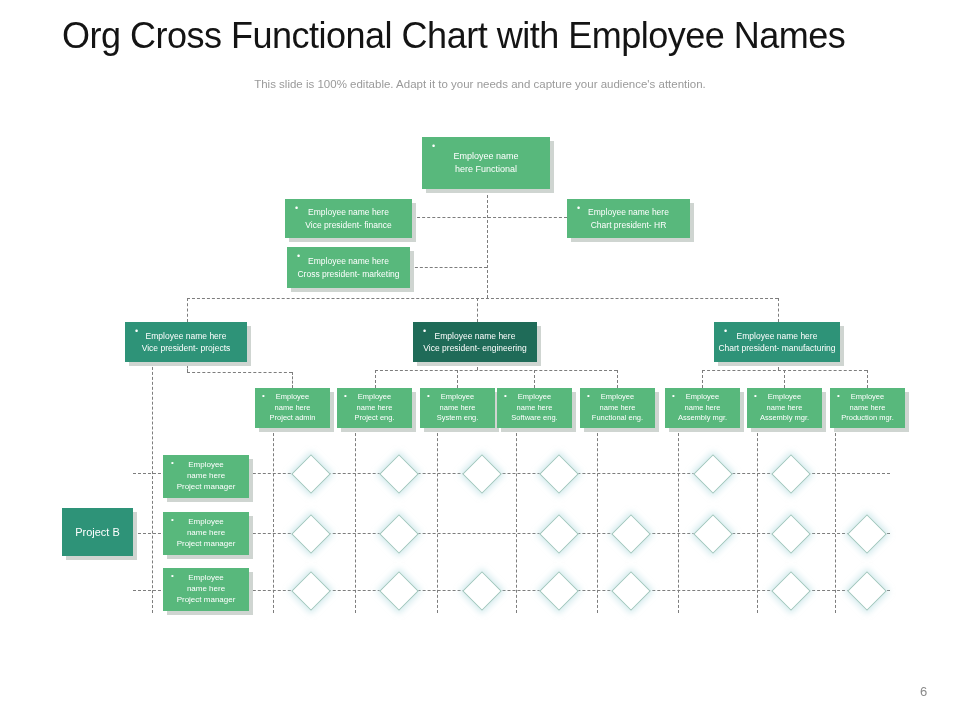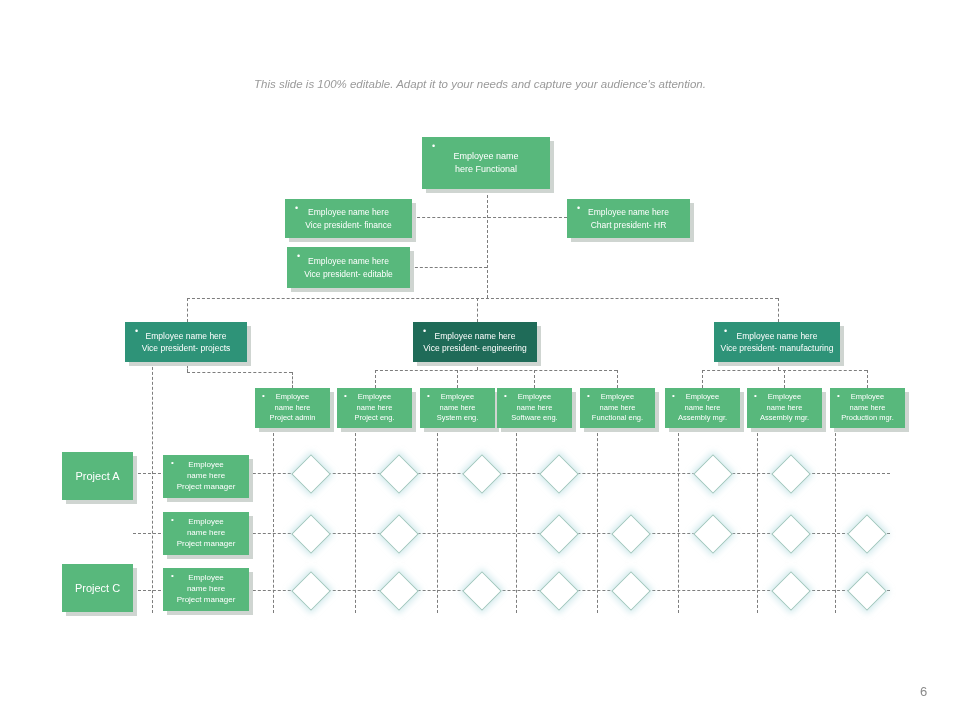--- a/index.html
+++ b/index.html
@@ -1,20 +1,20 @@
 <!DOCTYPE html>
 <html><head>
 <meta charset="utf-8">
 <style>
   html,body{margin:0;padding:0;background:#fff;}
   .slide{position:relative;width:960px;height:720px;background:#ffffff;overflow:hidden;
          font-family:"Liberation Sans", sans-serif;}
   .title{position:absolute;left:62px;top:15px;font-size:36px;font-weight:400;color:#141414;
          letter-spacing:-0.5px;white-space:nowrap;}
-  .subtitle{position:absolute;left:0;top:78px;width:100%;text-align:center;font-style:italic;
+  .subtitle{position:absolute;left:0;top:78px;width:100%;text-align:center;
          font-size:11.5px;color:#9a9a9a;}
   .pagenum{position:absolute;left:920px;top:684px;font-size:13px;color:#8a8a8a;}
 
   
   .box{position:absolute;color:#fff;display:flex;flex-direction:column;justify-content:center;
        align-items:center;text-align:center;box-shadow:4px 4px 0 #cfd5d1;z-index:3;box-sizing:border-box;}
   .light{background:#58b87c;}
   .medium{background:#2e9378;}
   .dark{background:#1f6b58;}
   .bullet{position:absolute;left:10px;top:5px;font-size:9px;line-height:1;}
@@ -74,20 +74,21 @@
   
   .diamond{position:absolute;width:26px;height:26px;background:#ffffff;
            border:1px solid #9fc6bc;transform:rotate(45deg);z-index:4;
            box-shadow:0 0 6px 2px rgba(173,216,222,0.55);}
 </style>
 </head>
 <body>
 
 <div class="slide">
 
+  <div class="title">Org Cross Functional Chart with Employee Names</div>
   <div class="subtitle">This slide is 100% editable. Adapt it to your needs and capture your audience's attention.</div>
 
   <div class="vline c-president-stem"></div>
   <div class="hline c-fin-hr"></div>
   <div class="hline c-marketing"></div>
   <div class="hline c-tier2-bar"></div>
   <div class="vline c-drop-projects"></div>
   <div class="vline c-drop-eng"></div>
   <div class="vline c-drop-mfg"></div>
   <div class="vline c-projelbow-v1"></div>
@@ -133,39 +134,39 @@
 
   <div class="box light vp vp-hr">
     <span class="bullet">•</span>
     <div class="ln">Employee  name here</div>
     <div class="ln">Chart president- HR</div>
   </div>
 
   <div class="box light vp vp-marketing">
     <span class="bullet">•</span>
     <div class="ln">Employee name here</div>
-    <div class="ln">Vice president- editable</div>
+    <div class="ln">Cross president- marketing</div>
   </div>
 
   <div class="box medium vp vp-projects">
     <span class="bullet">•</span>
     <div class="ln">Employee name here</div>
     <div class="ln">Vice president- projects</div>
   </div>
 
   <div class="box dark vp vp-engineering">
     <span class="bullet">•</span>
     <div class="ln">Employee name here</div>
     <div class="ln">Vice president- engineering</div>
   </div>
 
   <div class="box medium vp vp-manufacturing">
     <span class="bullet">•</span>
     <div class="ln">Employee name here</div>
-    <div class="ln">Vice president- manufacturing</div>
+    <div class="ln">Chart president- manufacturing</div>
   </div>
 
   <div class="box light emp emp-1">
     <span class="bullet">•</span>
     <div class="ln">Employee</div>
     <div class="ln">name here</div>
     <div class="ln">Project admin</div>
   </div>
 
   <div class="box light emp emp-2">
@@ -210,25 +211,22 @@
     <div class="ln">Assembly mgr.</div>
   </div>
 
   <div class="box light emp emp-8">
     <span class="bullet">•</span>
     <div class="ln">Employee</div>
     <div class="ln">name here</div>
     <div class="ln">Production  mgr.</div>
   </div>
 
-  <div class="box light proj proj-a">
-    <div class="ln">Project A</div>
-  </div>
-  <div class="box light proj proj-c">
-    <div class="ln">Project C</div>
+  <div class="box medium proj proj-b">
+    <div class="ln">Project B</div>
   </div>
 
   <div class="box light pm pm-a">
     <span class="bullet">•</span>
     <div class="ln">Employee</div>
     <div class="ln">name here</div>
     <div class="ln">Project manager</div>
   </div>
 
   <div class="box light pm pm-b">

